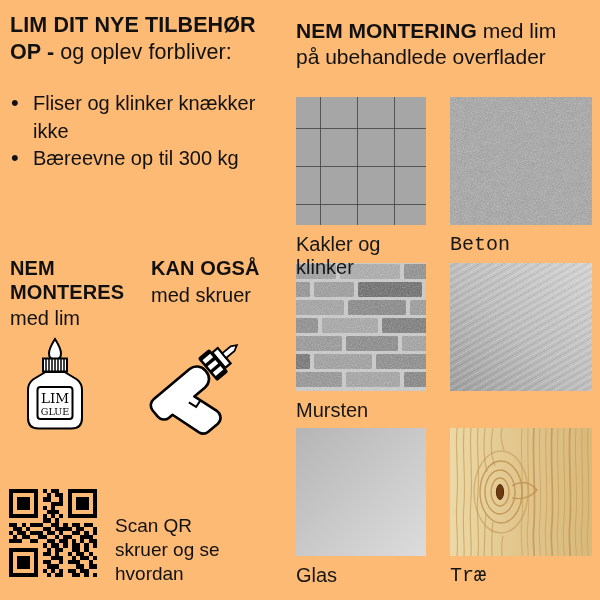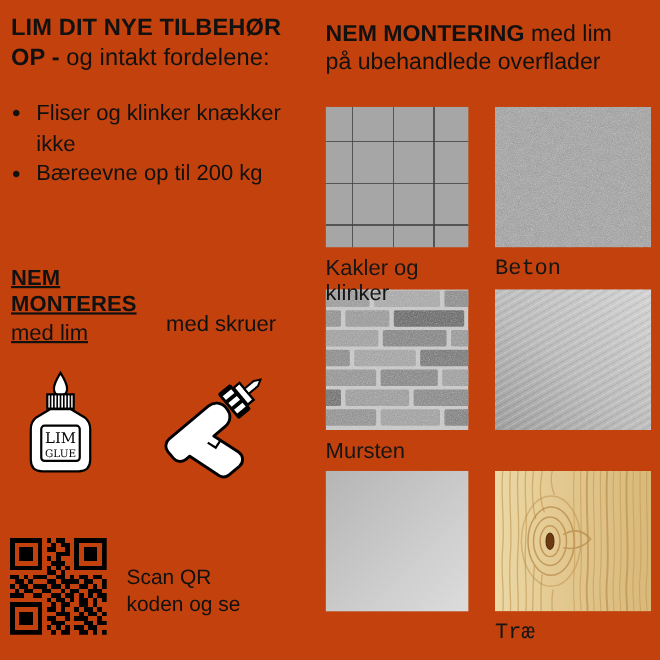--- a/index.html
+++ b/index.html
@@ -1,33 +1,33 @@
 <!DOCTYPE html>
 <html><head>
 <meta charset="utf-8">
 <style>
   html,body{margin:0;padding:0;background:#fff;}
-  .canvas{position:relative;width:600px;height:600px;background:#c2410c;overflow:hidden;
+  .canvas{position:relative;width:600px;height:600px;background:#fdba74;overflow:hidden;
           font-family:"Liberation Sans","DejaVu Sans",sans-serif;color:#111;}
   .abs{position:absolute;}
 
   
   .h-left{left:10px;top:12px;width:288px;font-size:21.5px;line-height:27px;font-weight:bold;letter-spacing:.1px;}
   .h-left .reg{font-weight:normal;}
 
   
   .benefits{left:10px;top:90px;width:285px;list-style:none;margin:0;padding:0;font-size:20px;line-height:27.5px;}
   .benefits li{position:relative;padding-left:23px;}
   .benefits li::before{content:"\2022";position:absolute;left:1px;top:-1px;font-size:22px;}
 
   
   .method{width:138px;}
   .method-title{font-weight:bold;font-size:20px;line-height:23.5px;letter-spacing:.1px;}
   .method-sub{font-size:20px;line-height:24px;margin-top:2px;}
-  .m-glue{left:10px;top:242px;text-decoration:underline;}
+  .m-glue{left:10px;top:257px;}
   .m-screw{left:151px;top:257px;}
   .glue-icon{left:22px;top:337px;width:66px;height:96px;}
   .drill-icon{left:134px;top:328px;width:114px;height:118px;}
 
   
   .qr{left:9px;top:489px;width:88px;height:88px;}
   .qr-caption{left:115px;top:514px;font-size:19px;line-height:24px;}
 
   
   .h-right{left:296px;top:18px;width:300px;font-size:21px;line-height:26px;}
@@ -64,43 +64,43 @@
       </filter>
       <filter id="grain" x="0%" y="0%" width="100%" height="100%">
         <feTurbulence type="fractalNoise" baseFrequency="0.9 0.9" numOctaves="2" seed="4" stitchTiles="stitch"></feTurbulence>
         <feColorMatrix type="matrix" values="0 0 0 0 0.88  0 0 0 0 0.88  0 0 0 0 0.88  0.7 0.7 0.7 0 -0.85"></feColorMatrix>
       </filter>
     </defs>
   </svg>
 
   <div class="abs h-left">
     <span>LIM DIT NYE TILBEHØR</span><br>
-    <span>OP - </span><span class="reg">og intakt fordelene:</span>
+    <span>OP - </span><span class="reg">og oplev forbliver:</span>
   </div>
 
   <ul class="abs benefits">
     <li>
       <span>Fliser og klinker knækker ikke</span>
     </li>
     <li>
-      <span>Bæreevne op til 200 kg</span>
+      <span>Bæreevne op til 300 kg</span>
     </li>
   </ul>
 
   <div class="abs method m-glue">
     <div class="method-title">
       <span>NEM</span><br>
       <span>MONTERES</span>
     </div>
     <div class="method-sub">med lim</div>
   </div>
 
   <div class="abs method m-screw">
     <div class="method-title">
-      <br>
+      <span>KAN OGSÅ</span><br>
     </div>
     <div class="method-sub">med skruer</div>
   </div>
 
   <svg class="abs glue-icon" viewBox="0 0 66 96">
     <g fill="#fff" stroke="#000" stroke-width="2">
       <path d="M33 2 C29.5 7.5 27 12 27 16.5 C27 20.5 29.5 22.5 33 22.5 C36.5 22.5 39 20.5 39 16.5 C39 12 36.5 7.5 33 2 Z"></path>
       <rect x="21" y="21.5" width="24" height="13"></rect>
       <path d="M23.5 35 H42.5 L55 42.5 Q60 46.5 60 53 V81 Q60 91.5 49.5 91.5 H16.5 Q6 91.5 6 81 V53 Q6 46.5 11 42.5 Z"></path>
       <rect x="15.5" y="50" width="35" height="32" rx="3"></rect>
@@ -361,21 +361,22 @@
       <rect x="46.10" y="83.81" width="4.19" height="4.19"></rect>
       <rect x="50.29" y="83.81" width="4.19" height="4.19"></rect>
       <rect x="62.86" y="83.81" width="4.19" height="4.19"></rect>
       <rect x="67.05" y="83.81" width="4.19" height="4.19"></rect>
       <rect x="75.43" y="83.81" width="4.19" height="4.19"></rect>
       <rect x="83.81" y="83.81" width="4.19" height="4.19"></rect>
     </svg>
 
   <div class="abs qr-caption">
     <span>Scan QR</span><br>
-    <span>koden og se</span><br>
+    <span>skruer og se</span><br>
+    <span>hvordan</span>
   </div>
 
   <div class="abs h-right">
     <span class="b">NEM MONTERING</span><span> med lim</span><br>
     <span>på ubehandlede overflader</span>
   </div>
 
   <div class="swatch col1 row1">
     <div class="tex-tiles"></div>
   </div>
@@ -471,15 +472,16 @@
         <path d="M84 0 C82 30 86 64 84 96 C82 116 85 124 84 128"></path>
         <path d="M102 0 C100 32 104 66 102 96 C100 116 103 124 102 128"></path>
         <path d="M120 0 C118 28 122 62 120 94 C118 114 121 124 120 128"></path>
       </g>
     </svg>
   </div>
 
   <div class="swlabel col1 lrow1">Kakler og klinker</div>
   <div class="swlabel col2 lrow1">Beton</div>
   <div class="swlabel col1 lrow2">Mursten</div>
+  <div class="swlabel col1 lrow3">Glas</div>
   <div class="swlabel col2 lrow3">Træ</div>
 
 </div>
 
 </body></html>

